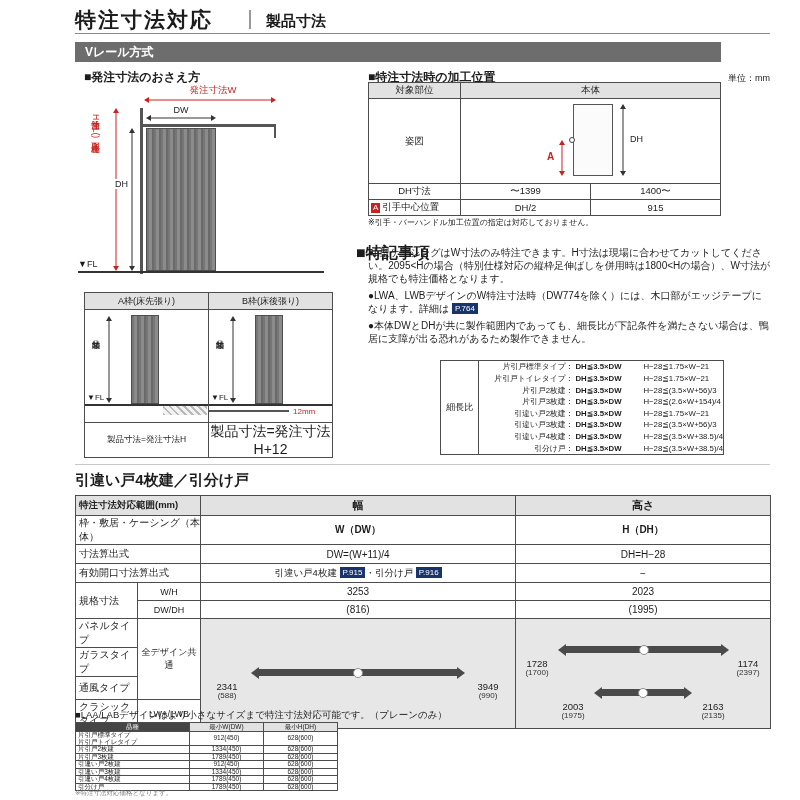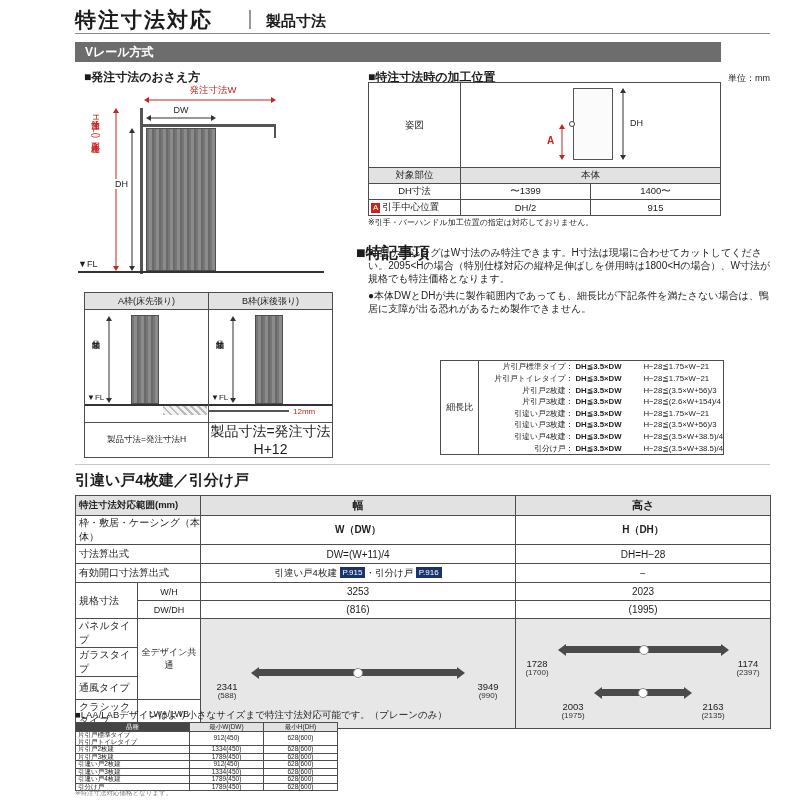--- a/index.html
+++ b/index.html
@@ -136,58 +136,59 @@
 <div class="abs bold" style="left:368px;top:69px;font-size:12px;">■特注寸法時の加工位置</div>
 <div class="abs" style="left:600px;top:72px;width:170px;text-align:right;font-size:9px;">単位：mm</div>
 
 <table class="abs" style="left:368px;top:82px;width:352px;font-size:9.5px;">
   <colgroup>
       <col style="width:92px">
       <col style="width:130px">
       <col style="width:130px">
     </colgroup>
   <tbody>
-      <tr style="height:84px;">
+      <tr style="height:16px;">
+    <td class="hd ctr">対象部位</td>
+    <td class="hd ctr" colspan="2">本体</td>
+  </tr>
+  <tr style="height:84px;">
     <td class="ctr">姿図</td>
     <td colspan="2">
       <div class="figwrap">
         <div class="doorfig"></div>
         <div class="arr arr-v" style="left:158px;top:5px;width:8px;height:72px;color:#333;">
               <i class="ln"></i>
             </div>
         <div style="position:absolute;left:169px;top:35px;font-size:9px;">DH</div>
         <div class="arr arr-v" style="left:97px;top:41px;width:8px;height:36px;color:#c9231f;">
               <i class="ln"></i>
             </div>
         <div class="red bold" style="position:absolute;left:86px;top:52px;font-size:10px;">A</div>
         <div class="handle-dot"></div>
       </div>
     </td>
   </tr>
   <tr style="height:16px;">
-    <td class="hd ctr">対象部位</td>
-    <td class="hd ctr" colspan="2">本体</td>
-  </tr>
-  <tr style="height:16px;">
     <td class="ctr">DH寸法</td>
     <td class="ctr">〜1399</td>
     <td class="ctr">1400〜</td>
   </tr>
   <tr style="height:16px;">
     <td style="padding-left:2px;"><span class="abox">A</span><span>引手中心位置</span></td>
     <td class="ctr">DH/2</td>
     <td class="ctr">915</td>
   </tr>
 </tbody>
   </table>
 <div class="abs" style="left:368px;top:217px;font-size:8px;color:#222;">※引手・バーハンドル加工位置の指定は対応しておりません。</div>
 
 <div class="abs bold" style="left:356px;top:231px;font-size:16px;margin-top:12px;">■特記事項</div>
 <div class="abs" style="left:368px;top:246px;width:404px;font-size:10px;line-height:13px;">
   <p style="margin-bottom:4px;">●L型ケーシングはW寸法のみ特注できます。H寸法は現場に合わせてカットしてください。2095&lt;Hの場合（特別仕様対応の縦枠足伸ばしを併用時は1800&lt;Hの場合）、W寸法が規格でも特注価格となります。</p>
+  <p style="margin-bottom:4px;"><span>●LWA、LWBデザインのW特注寸法時（DW774を除く）には、木口部がエッジテープになります。詳細は</span> <span class="badge">P.764</span></p>
   <p>●本体DWとDHが共に製作範囲内であっても、細長比が下記条件を満たさない場合は、鴨居に支障が出る恐れがあるため製作できません。</p>
 </div>
 
 <div class="abs slender" style="left:440px;top:360px;width:284px;height:95px;">
   <div class="slabel">細長比</div>
   <div class="srows">
     <div class="srow">
         <span class="st">片引戸標準タイプ：</span>
         <span class="sf1">DH≦3.5×DW</span>
         <span class="sf2">H−28≦1.75×W−21</span>

